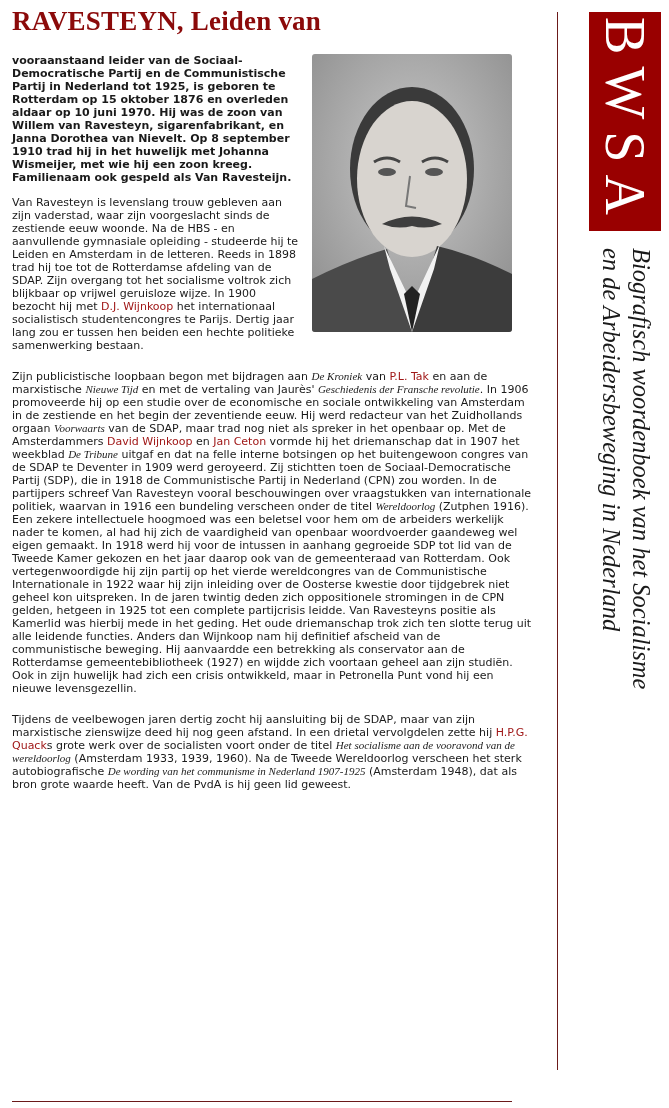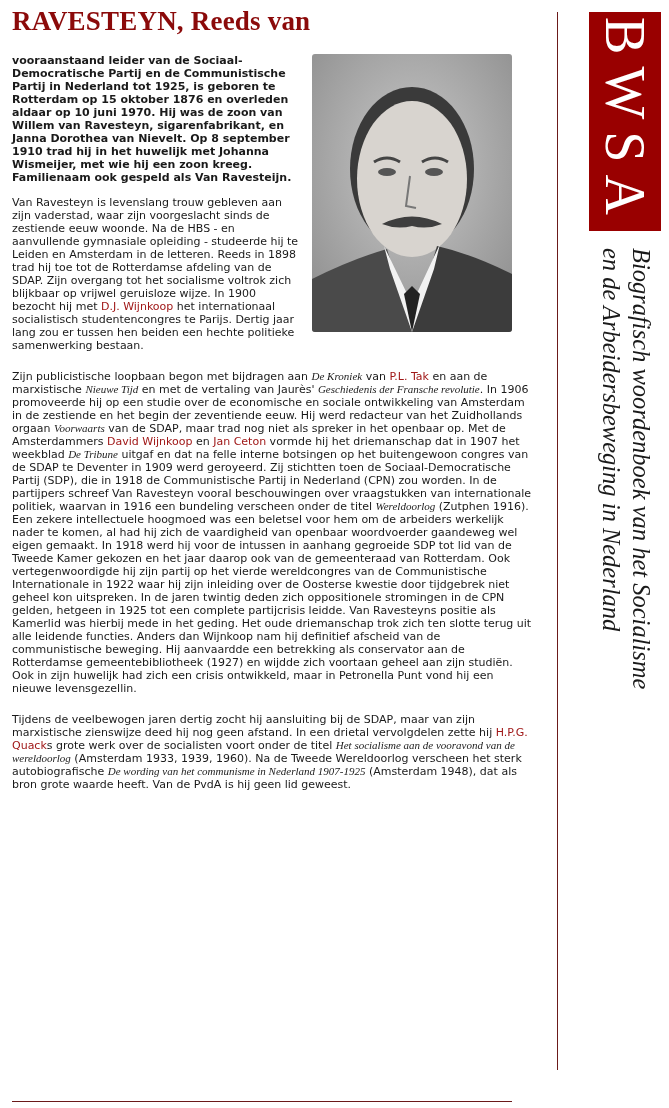--- a/index.html
+++ b/index.html
@@ -24,21 +24,21 @@
     .logo span { display: block; transform: rotate(90deg); font-family: "Liberation Serif", serif;
                  font-size: 56px; color: #ffffff; letter-spacing: 12px; white-space: nowrap; line-height: 1; }
     .subtitle { position: absolute; left: 596px; top: 248px; width: 60px; height: 560px; }
     .subtitle .inner { position: absolute; left: 60px; top: 0; transform-origin: 0 0; transform: rotate(90deg);
                        font-family: "Liberation Serif", serif; font-style: italic; font-size: 24.5px;
                        line-height: 30px; color: #1a1a1a; white-space: nowrap; }
   </style>
 </head>
 <body>
 
-<h1 class="title">RAVESTEYN, Reeds van</h1>
+<h1 class="title">RAVESTEYN, Leiden van</h1>
 
 <div class="content">
   <div class="photo">
     <svg width="200" height="278" viewBox="0 0 200 278">
       <defs>
         <radialGradient id="bg" cx="50%" cy="40%" r="70%">
           <stop offset="0" stop-color="#c9c9c9"></stop>
           <stop offset="1" stop-color="#8f8f8f"></stop>
         </radialGradient>
       </defs>

